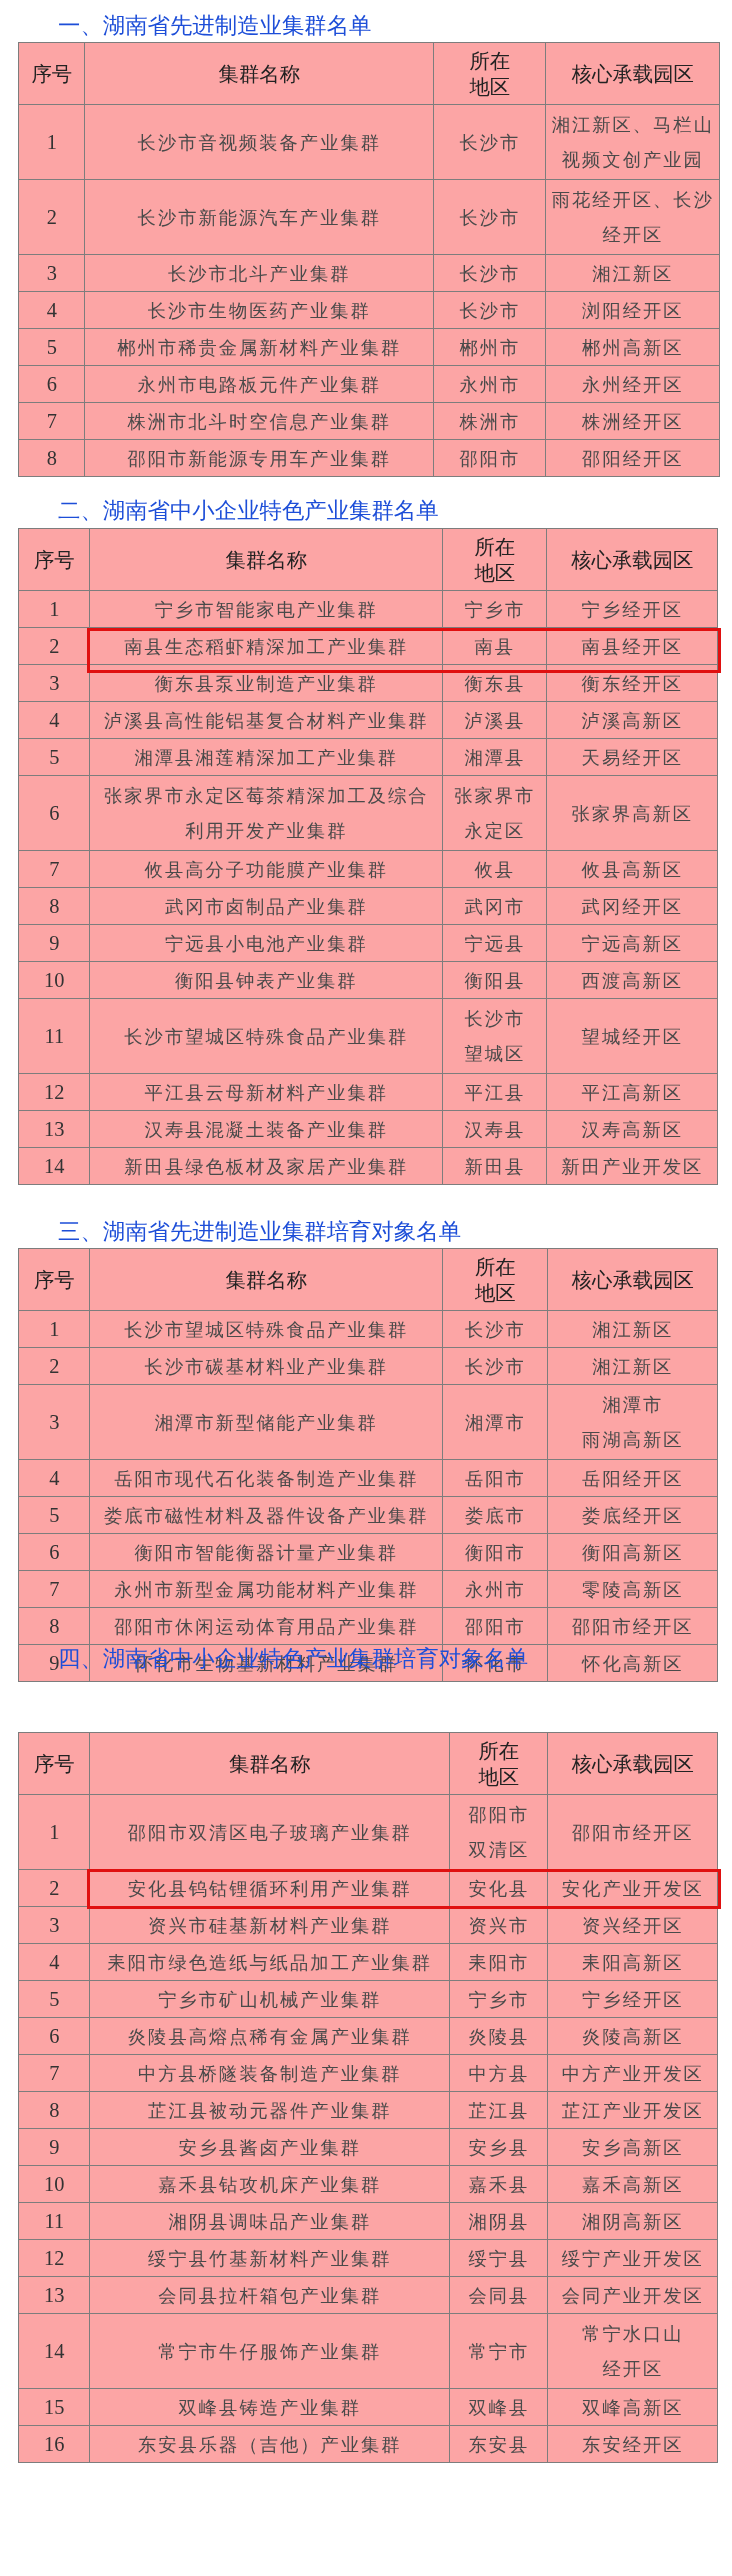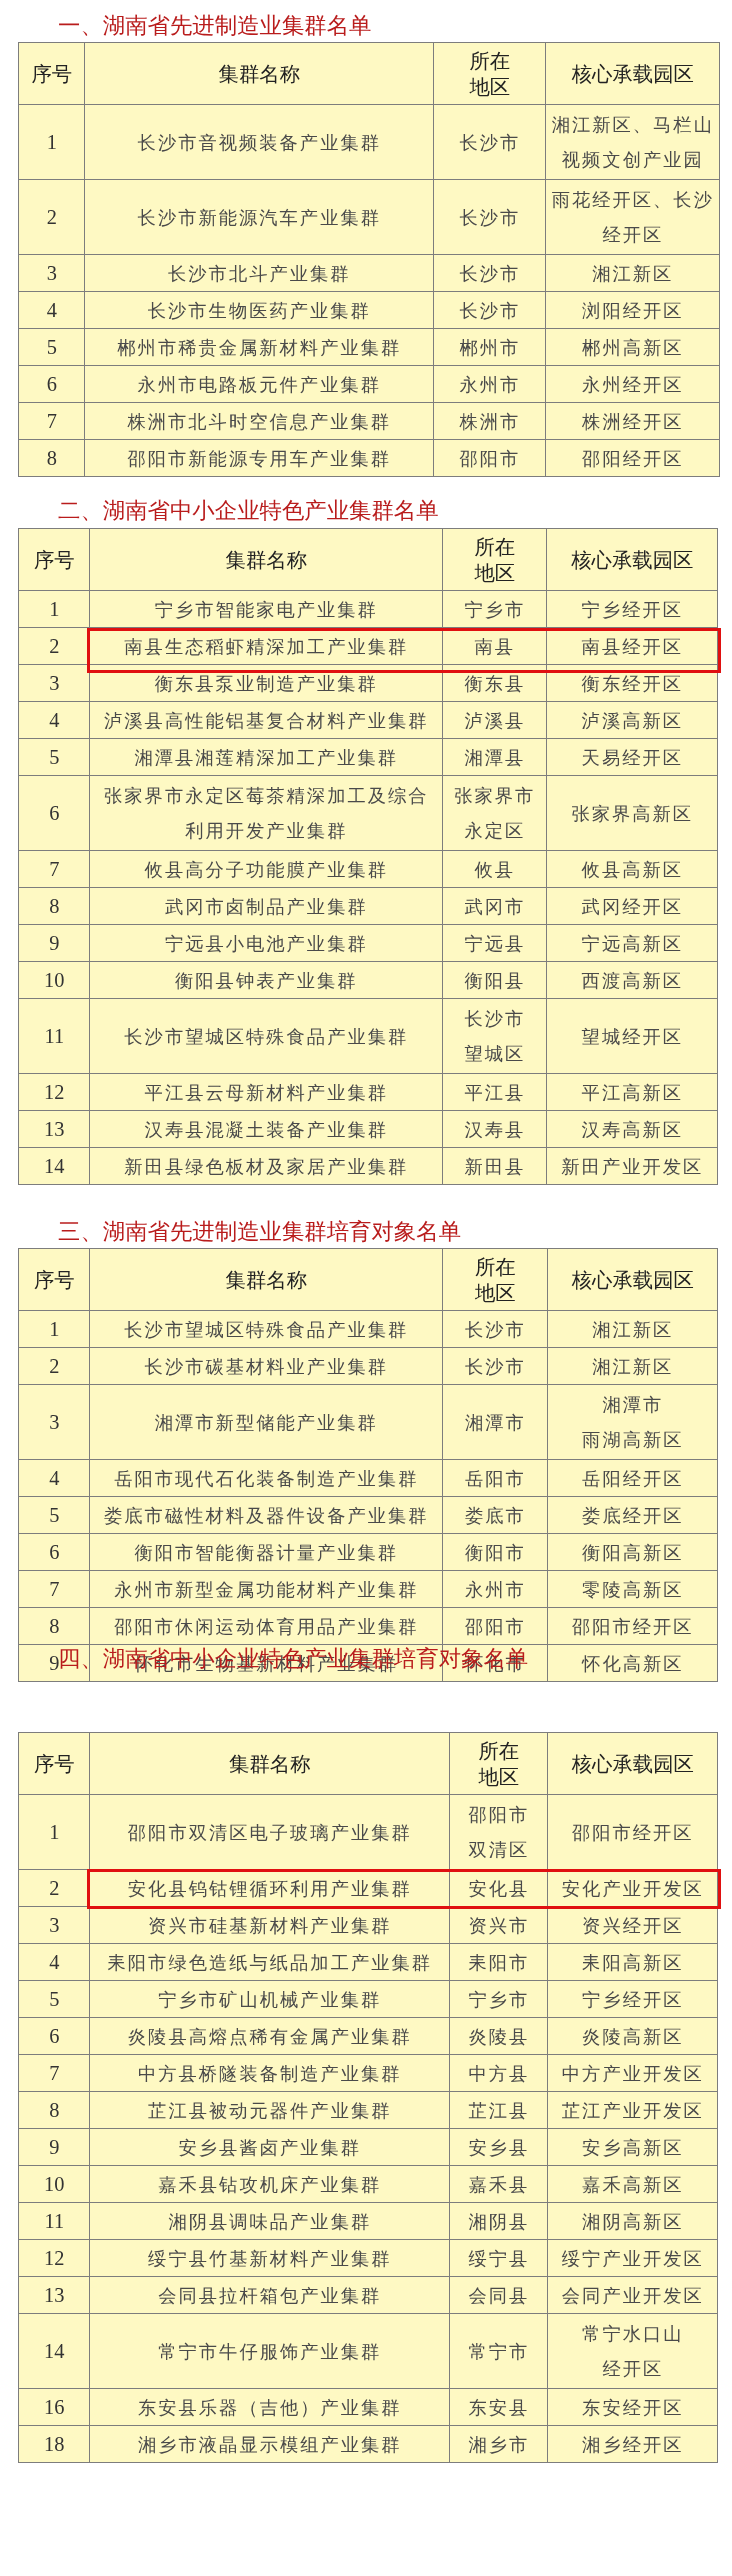--- a/index.html
+++ b/index.html
@@ -1,21 +1,21 @@
 <!DOCTYPE html>
 <html style="font-size:11px"><head>
 <meta charset="utf-8">
 <style>
   html, body { margin: 0; padding: 0; background: #ffffff; }
   body { width: 733px; height: 2576px; position: relative; overflow: hidden;
          font-family: "DejaVu Sans", "Liberation Sans", sans-serif; color: #3a3a3a; }
   .section-title { position: absolute; left: 58px; font-size: 22.4px; line-height: 27px;
-                   color: #b91c1c; font-weight: normal; white-space: nowrap; letter-spacing: 0px; }
+                   color: #1d4ed8; font-weight: normal; white-space: nowrap; letter-spacing: 0px; }
   table.list { position: absolute; left: 18.3px; border-collapse: collapse; table-layout: fixed;
-               background: #fef9c3; }
+               background: #fca5a5; }
   table.list th, table.list td { border: 1.4px solid #7d7d7d; text-align: center; vertical-align: middle;
                                  padding: 0; overflow: hidden; }
   table.list th { font-size: 20.4px; line-height: 26px; color: #222; font-weight: normal; height: 61px; }
   table.list td { font-size: 18.3px; line-height: 35px; color: #4a4a4a; letter-spacing: 2px; }
   table.list td.idx { font-family: "Liberation Serif", "DejaVu Serif", serif; font-size: 20.4px; letter-spacing: 0; color: #333; }
   table.list tr.single td { height: 36px; }
   table.list tr.double td { height: 74px; }
   .red-box { position: absolute; border: 3.4px solid #e01010; box-sizing: border-box; pointer-events: none; }
   .ml { display: block; }
 </style>
@@ -654,39 +654,39 @@
         </td>
         <td>
           <span class="ml">常宁市</span>
         </td>
         <td>
           <span class="ml">常宁水口山</span>
           <span class="ml">经开区</span>
         </td>
       </tr>
       <tr class="single">
+        <td class="idx">15</td>
+        <td>
+          <span class="ml">双峰县铸造产业集群</span>
+        </td>
+        <td>
+          <span class="ml">双峰县</span>
+        </td>
+        <td>
+          <span class="ml">双峰高新区</span>
+        </td>
+      </tr>
+      <tr class="single">
         <td class="idx">16</td>
         <td>
           <span class="ml">东安县乐器（吉他）产业集群</span>
         </td>
         <td>
           <span class="ml">东安县</span>
         </td>
         <td>
           <span class="ml">东安经开区</span>
-        </td>
-      </tr>
-      <tr class="single">
-        <td class="idx">18</td>
-        <td>
-          <span class="ml">湘乡市液晶显示模组产业集群</span>
-        </td>
-        <td>
-          <span class="ml">湘乡市</span>
-        </td>
-        <td>
-          <span class="ml">湘乡经开区</span>
         </td>
       </tr>
     </tbody>
   </table>
 <div class="red-box" style="left: 87px; top: 1869px; width: 634px; height: 40px; border-color: rgb(224, 16, 16);"></div>
 
 
 </body></html>

